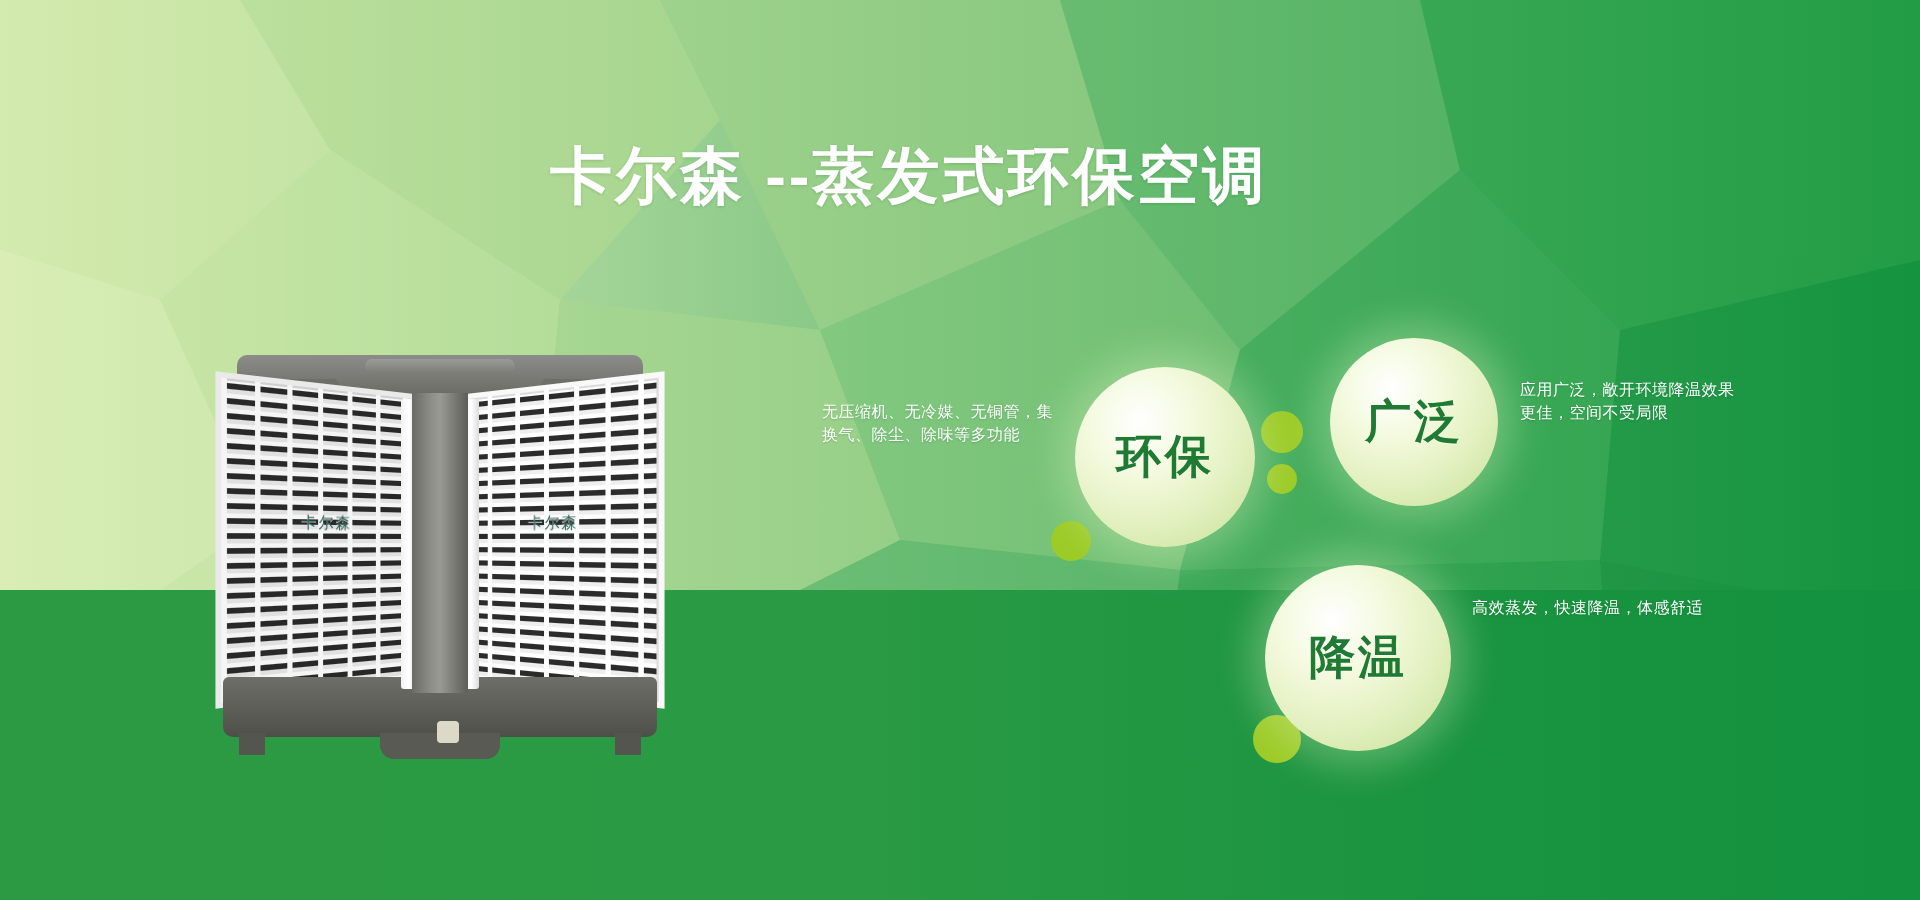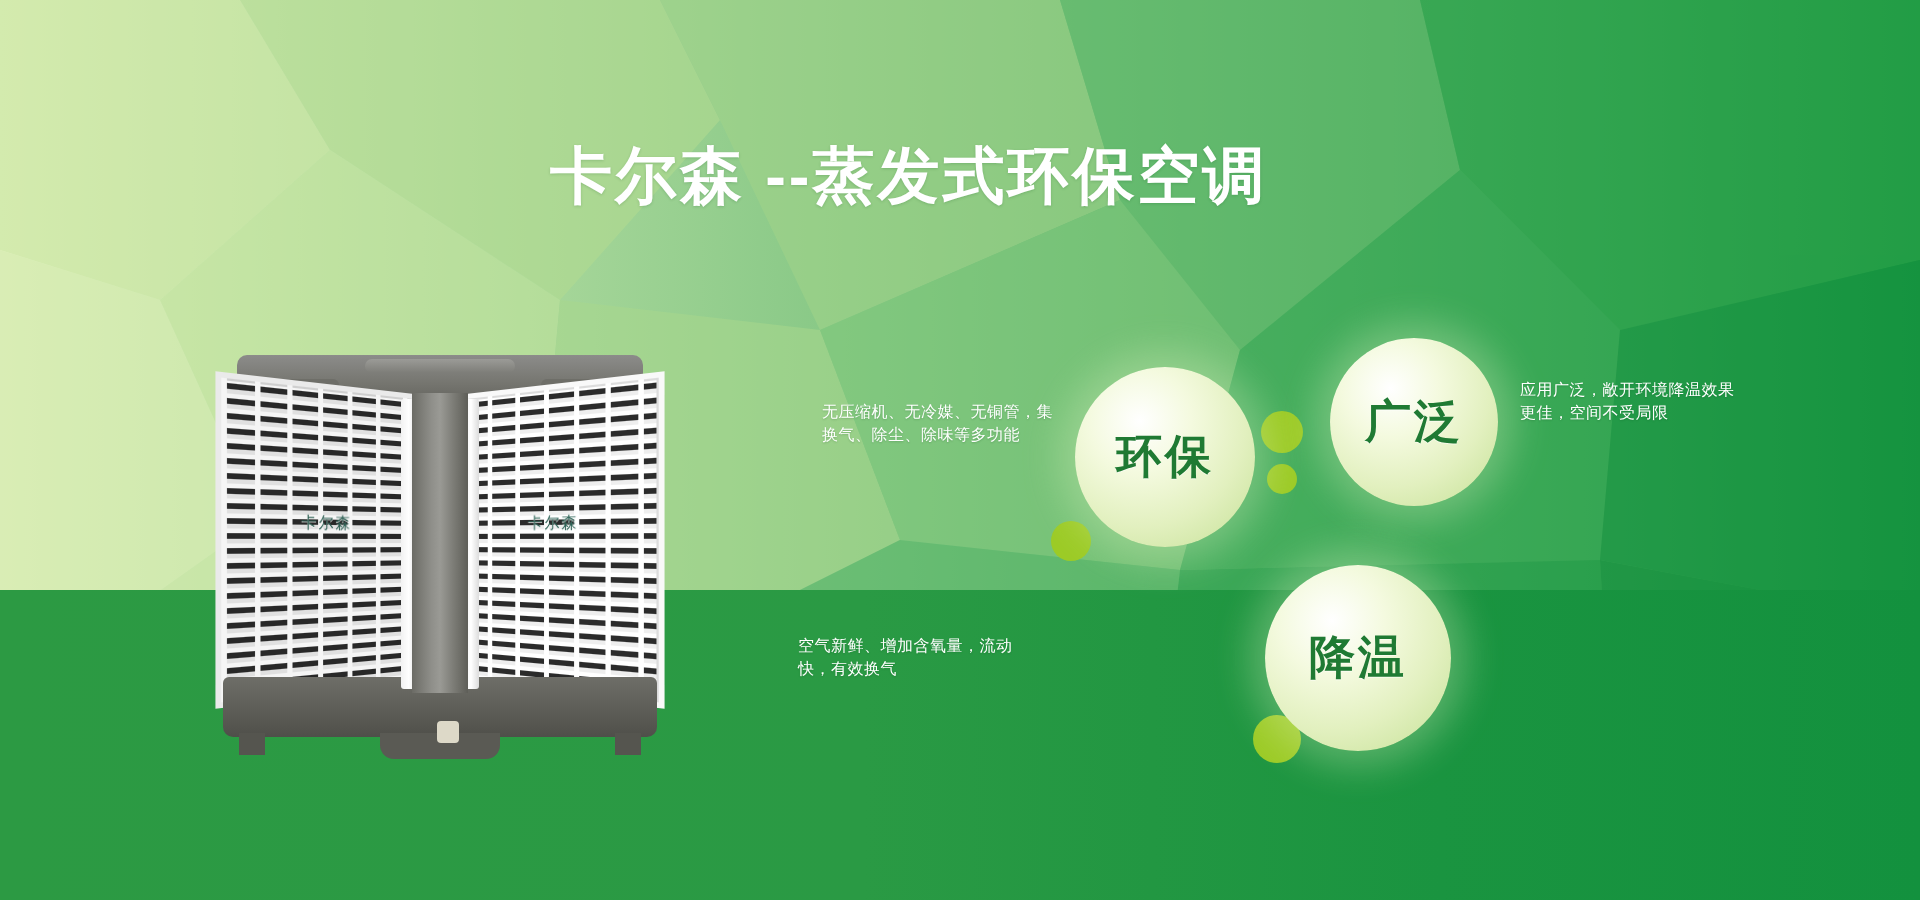--- a/index.html
+++ b/index.html
@@ -240,15 +240,15 @@
   </div>
   <div class="bubble" id="bubble-huanbao">
     <span>环保</span>
   </div>
   <div class="bubble" id="bubble-jiangwen">
     <span>降温</span>
   </div>
 
   <div class="desc" id="desc-huanbao">无压缩机、无冷媒、无铜管，集换气、除尘、除味等多功能</div>
   <div class="desc" id="desc-guangfan">应用广泛，敞开环境降温效果更佳，空间不受局限</div>
-  <div class="desc" id="desc-tongfeng">空气新鲜、增加含氧量，流动快，有效换气</div>
+  <div class="desc" id="desc-jiangwen">高效蒸发，快速降温，体感舒适</div>
 
 </div>
 
 </body></html>

